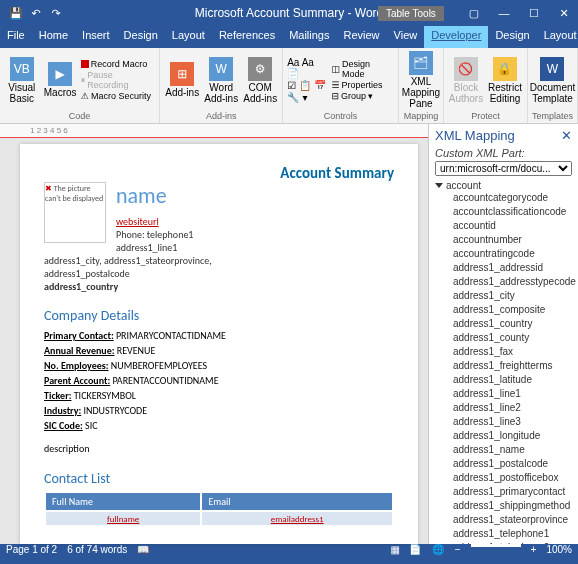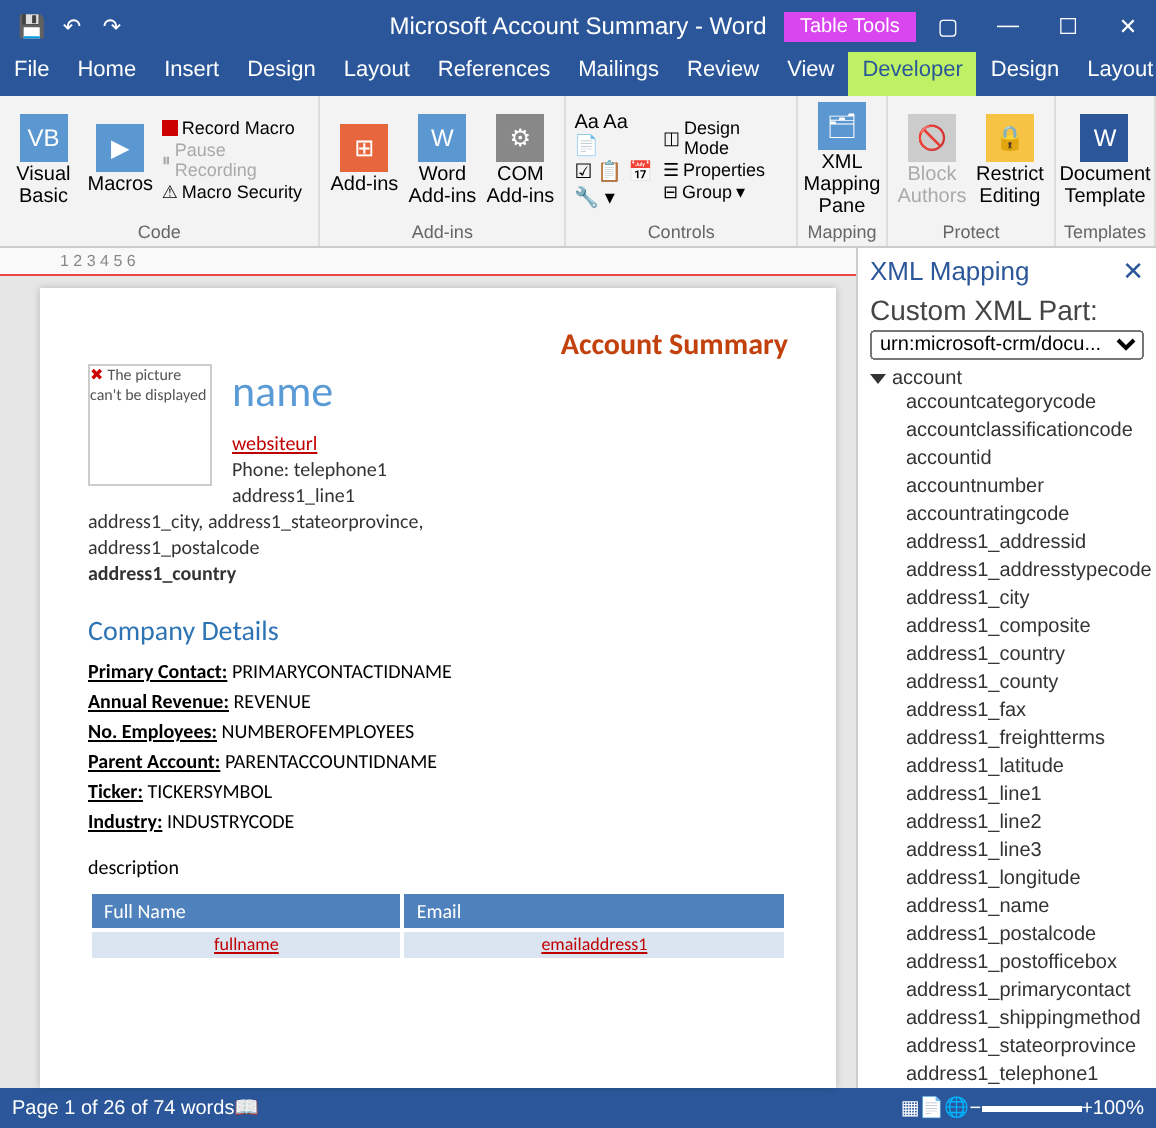--- a/index.html
+++ b/index.html
@@ -1,50 +1,50 @@
 <!DOCTYPE html>
 <html><head>
 <meta charset="utf-8">
 <style>
 * { box-sizing: border-box; margin: 0; padding: 0; }
 body { font-family: "Segoe UI", sans-serif; font-size: 11px; background: #fff; width: 578px; height: 564px; overflow: hidden; }
 .titlebar { background: #2b579a; color: #fff; height: 26px; display: flex; align-items: center; padding: 0 4px; position: relative; }
 .titlebar .qa { display: flex; gap: 4px; padding-left: 4px; }
 .titlebar .qa span { width: 16px; height: 16px; display: flex; align-items: center; justify-content: center; }
 .titlebar .title-center { position: absolute; left: 50%; transform: translateX(-50%); font-size: 12px; }
-.titlebar .tools { position: absolute; left: 392px; font-size: 10px; background: #d946ef; padding: 2px 8px; }
+.titlebar .tools { position: absolute; left: 378px; font-size: 10px; background: #737373; padding: 2px 8px; }
 .titlebar .win { position: absolute; right: 4px; display: flex; gap: 10px; }
 .titlebar .win span { width: 20px; text-align: center; }
 .tabs { background: #2b579a; display: flex; height: 22px; color: #fff; font-size: 11px; }
 .tabs .tab { padding: 3px 7px; cursor: pointer; }
-.tabs .tab.active { background: #bef264; color: #2b579a; }
+.tabs .tab.active { background: #7dd3fc; color: #2b579a; text-decoration: underline; }
 .tabs .spacer { flex: 1; }
 .ribbon { background: #f3f3f3; height: 76px; display: flex; border-bottom: 1px solid #ccc; font-size: 10px; }
 .group { display: flex; flex-direction: column; align-items: center; border-right: 1px solid #ddd; padding: 2px 4px; justify-content: flex-end; }
 .group .ctrls { flex: 1; display: flex; align-items: center; gap: 3px; }
 .group .lbl { color: #666; font-size: 9px; padding-top: 1px; }
 .bigbtn { display: flex; flex-direction: column; align-items: center; width: 36px; text-align: center; gap: 1px; }
 .bigbtn .ic { width: 24px; height: 24px; background: #5b97d1; display: flex; align-items: center; justify-content: center; color: #fff; font-size: 12px; }
 .smallstack { display: flex; flex-direction: column; gap: 1px; font-size: 9px; }
 .smallstack div { display: flex; align-items: center; gap: 2px; }
 .redsq { width: 8px; height: 8px; background: #c00; display: inline-block; }
 .main { display: flex; height: 420px; }
 .docarea { flex: 1; display: flex; flex-direction: column; background: #e6e6e6; }
 .ruler { height: 14px; background: #f9f9f9; border-bottom: 1px solid #ef4444; font-size: 8px; color: #888; display: flex; align-items: center; padding-left: 30px; gap: 50px; }
 .page { flex: 1; background: #fff; margin: 6px 10px 0 20px; box-shadow: 0 0 4px rgba(0,0,0,.2); padding: 20px 24px; overflow: hidden; font-family: Calibri, sans-serif; position: relative; }
 .pane { width: 150px; background: #fff; border-left: 1px solid #ccc; display: flex; flex-direction: column; }
 .pane-hdr { display: flex; justify-content: space-between; align-items: center; padding: 4px 6px; color: #2b579a; font-size: 13px; }
-.pane-sub { font-size: 14px; padding: 0 6px; color: #444; }
+.pane-sub { font-size: 11px; padding: 0 6px; color: #444; font-style: italic; }
 .pane select { margin: 2px 6px; font-size: 10px; width: calc(100% - 12px); }
 .tree { flex: 1; overflow: auto; font-size: 10px; padding: 2px 0 2px 6px; color: #333; }
 .tree .root { display: flex; align-items: center; gap: 3px; }
 .tree .node { padding-left: 18px; line-height: 14px; white-space: nowrap; }
-.status { height: 20px; background: #2b579a; color: #fff; display: flex; align-items: center; font-size: 10px; padding: 0 6px; }
+.status { height: 20px; background: #2b579a; color: #fff; display: flex; font-size: 10px; padding: 0 6px; gap: 10px; }
 .status .spacer { flex: 1; }
-.doc-header { color: #c2410c; font-weight: bold; font-size: 15px; text-align: right; }
+.doc-header { color: #0369a1; font-weight: bold; font-size: 15px; text-align: right; }
 .pic-box { float: left; width: 62px; height: 61px; border: 1px solid #ccc; font-size: 8px; padding: 0; margin-right: 10px; color: #555; }
 .pic-box::before { content: "✖"; color: #c00; margin-right: 2px; }
 .name { color: #5b9bd5; font-size: 22px; }
 .website { color: #c00000; font-size: 10px; text-decoration: underline; }
 .addr { font-size: 10px; color: #333; line-height: 13px; }
 .h2 { color: #2e74b5; font-size: 14px; margin-top: 14px; margin-bottom: 4px; clear: both; }
 .detail { font-size: 10px; line-height: 15px; }
 .detail b { font-weight: bold; text-decoration: underline; }
 .tbl { width: 100%; margin-top: 4px; font-size: 10px; }
 .tbl th { background: #4f81bd; color: #fff; text-align: left; padding: 2px 6px; font-weight: normal; }
@@ -189,22 +189,24 @@
       <div class="addr">address1_postalcode</div>
       <div class="addr" style="font-weight:bold">address1_country</div>
 
       <div class="h2">Company Details</div>
       <div class="detail"><b>Primary Contact:</b> <span>PRIMARYCONTACTIDNAME</span></div>
       <div class="detail"><b>Annual Revenue:</b> <span>REVENUE</span></div>
       <div class="detail"><b>No. Employees:</b> <span>NUMBEROFEMPLOYEES</span></div>
       <div class="detail"><b>Parent Account:</b> <span>PARENTACCOUNTIDNAME</span></div>
       <div class="detail"><b>Ticker:</b> <span>TICKERSYMBOL</span></div>
       <div class="detail"><b>Industry:</b> <span>INDUSTRYCODE</span></div>
+      <div class="detail"><b>SIC Code:</b> <span>SIC</span></div>
       <div class="detail" style="margin-top:8px">description</div>
 
+      <div class="h2">Contact List</div>
       <table class="tbl">
         <tbody>
             <tr>
               <th>Full Name</th>
               <th>Email</th>
             </tr>
         <tr>
               <td style="text-align:center">fullname</td>
               <td style="text-align:center">emailaddress1</td>
             </tr>

